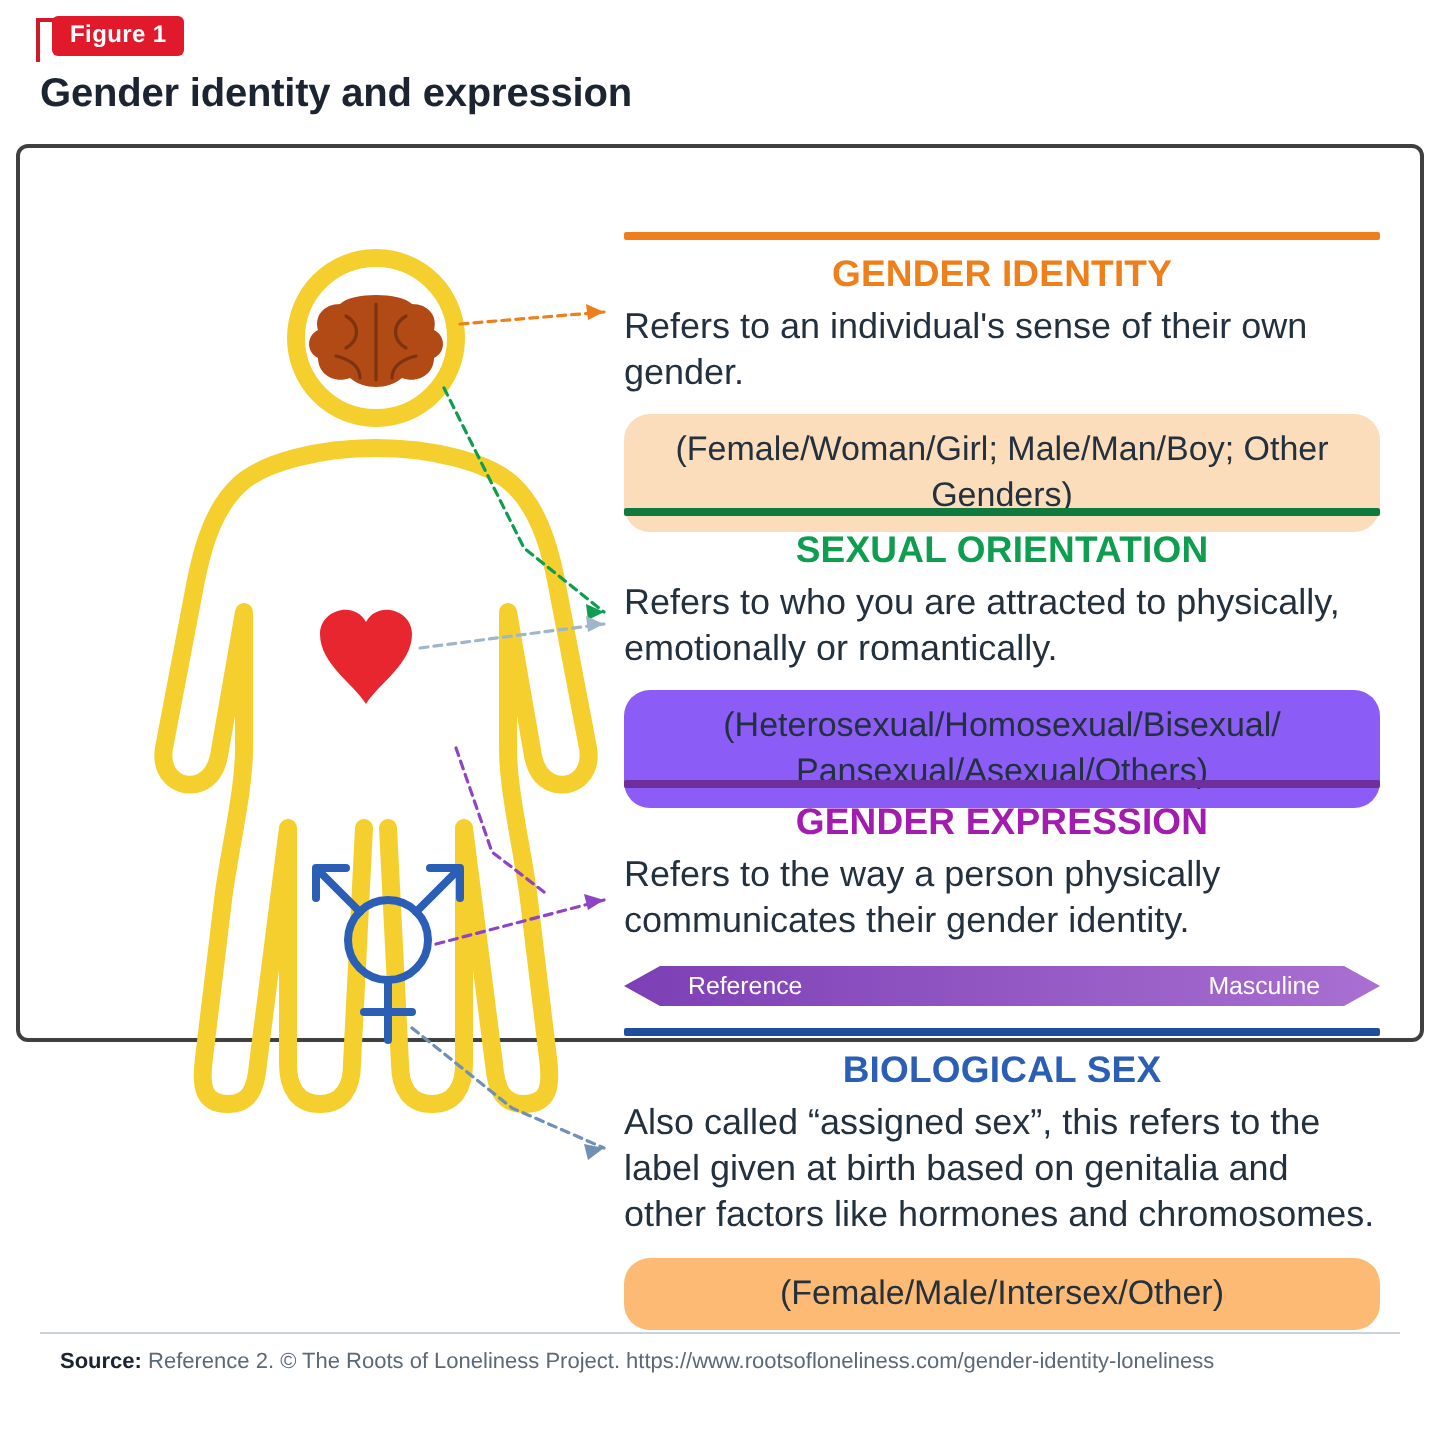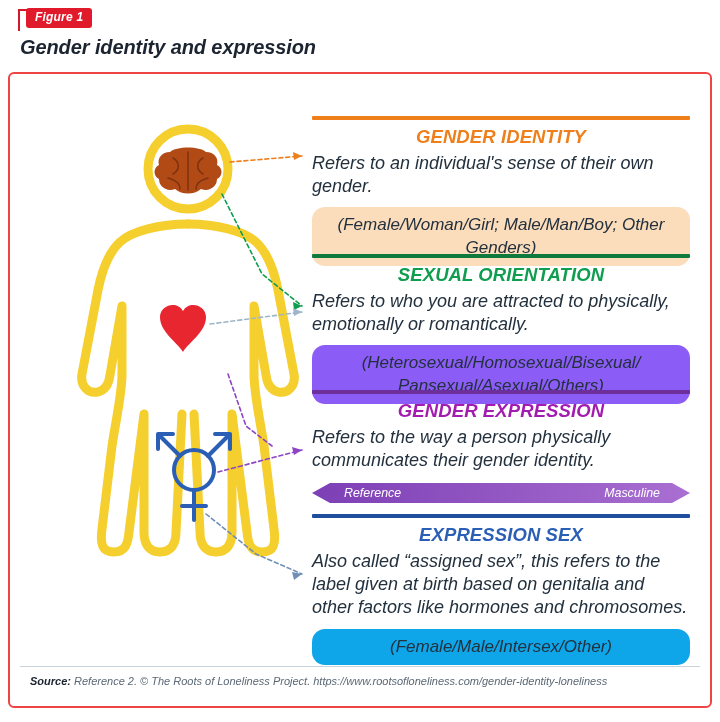--- a/index.html
+++ b/index.html
@@ -12,21 +12,20 @@
     height: 722px;
     font-family: "Liberation Sans", sans-serif;
     overflow: hidden;
   }
   .page {
     position: relative;
     width: 720px;
     height: 722px;
     box-sizing: border-box;
     padding: 16px;
-    font-style: italic;
   }
 
   
   .fig-badge-wrap {
     position: absolute;
     left: 18px;
     top: 8px;
     display: flex;
     align-items: flex-start;
   }
@@ -60,23 +59,23 @@
     color: #1b2430;
     letter-spacing: -0.1px;
   }
 
   
   .card {
     position: absolute;
     left: 8px;
     top: 72px;
     width: 704px;
-    height: 636px;
+    height: 449px;
     box-sizing: border-box;
-    border: 2px solid #ef4444;
+    border: 2px solid #404040;
     border-radius: 6px;
     background: #ffffff;
   }
 
   
   .body-area {
     position: absolute;
     left: 0;
     top: 0;
     width: 700px;
@@ -130,21 +129,21 @@
 
   #block-sexual-orientation .rule { background: #0f7a3d; }
   #block-sexual-orientation h3 { color: #0f9d4f; }
   #block-sexual-orientation .pill { background: #8b5cf6; }
 
   #block-gender-expression .rule { background: #6c2f9c; }
   #block-gender-expression h3 { color: #a21caf; }
 
   #block-biological-sex .rule { background: #1e4e9c; }
   #block-biological-sex h3 { color: #2b5fb5; }
-  #block-biological-sex .pill { background: #0ea5e9; }
+  #block-biological-sex .pill { background: #fdba74; }
 
   
   .spectrum {
     position: relative;
     margin-top: 10px;
     height: 22px;
     width: 100%;
   }
   .spectrum svg { display: block; }
   .spectrum .sp-label {
@@ -322,21 +321,21 @@
             </defs>
             <polygon points="0,11 18,1 360,1 378,11 360,21 18,21" fill="url(#spgrad)"></polygon>
           </svg>
           <span class="sp-label sp-left">Reference</span>
           <span class="sp-label sp-right">Masculine</span>
         </div>
       </div>
 
       <div class="block" id="block-biological-sex" style="left:302px; top:440px; width:378px;">
         <div class="rule"></div>
-        <h3>EXPRESSION SEX</h3>
+        <h3>BIOLOGICAL SEX</h3>
         <p>Also called “assigned sex”, this refers to the label given at birth based on genitalia and other factors like hormones and chromosomes.</p>
         <div class="pill">(Female/Male/Intersex/Other)</div>
       </div>
 
     </div>
 
     <div class="source-divider"></div>
     <div class="source">
       <b>Source:</b><span> Reference 2. © The Roots of Loneliness Project. https://www.rootsofloneliness.com/gender-identity-loneliness</span>
     </div>

